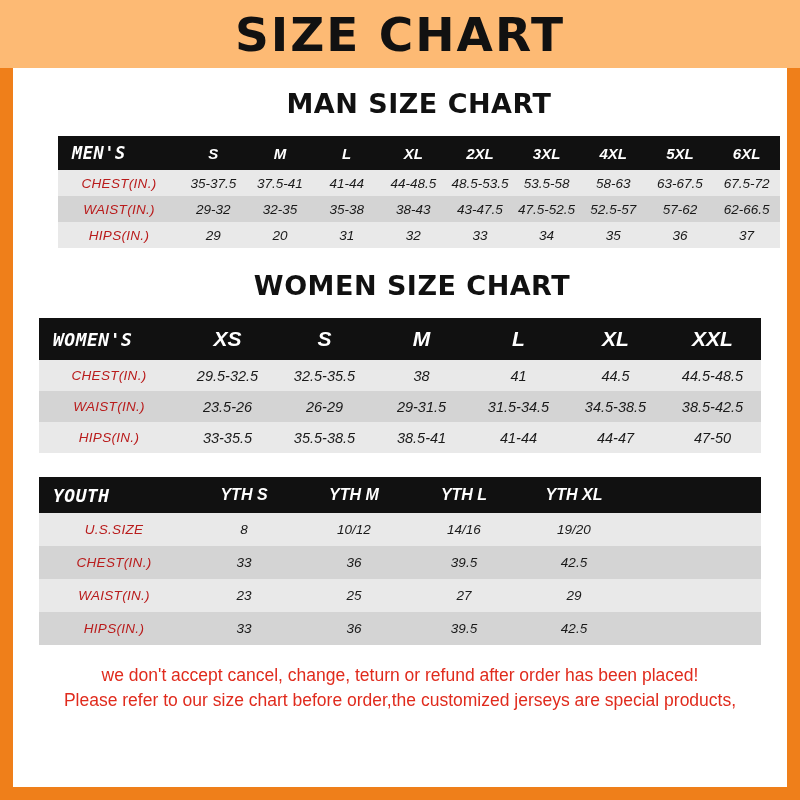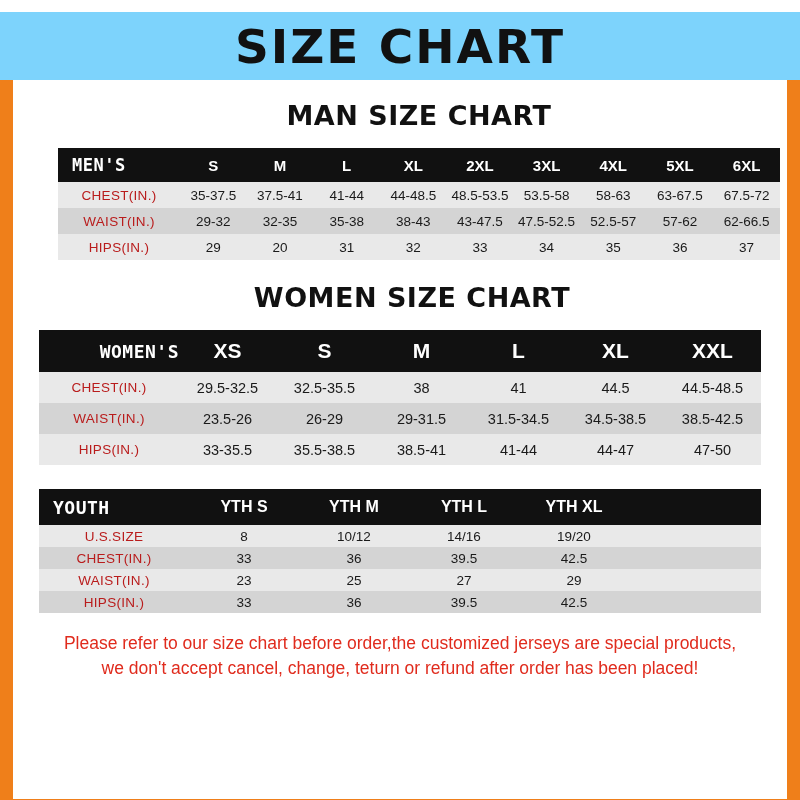--- a/index.html
+++ b/index.html
@@ -16,26 +16,26 @@
   .page {
     position: relative;
     width: 800px;
     height: 800px;
     box-sizing: border-box;
     border-left: 13px solid #ef7f1a;
     border-right: 13px solid #ef7f1a;
     background: #ffffff;
   }
   .banner {
-    background: #7dd3fc;
+    background: #fdba74;
     height: 68px;
     display: flex;
     align-items: center;
     justify-content: center;
-    margin: 12px -13px;
+    margin: 0 -13px;
   }
   .banner-title {
     font-family: "DejaVu Sans", sans-serif;
     font-weight: bold;
     font-size: 47px;
     letter-spacing: 2px;
     color: #111111;
     line-height: 1;
   }
   .section-title {
@@ -43,20 +43,21 @@
     font-family: "DejaVu Sans", sans-serif;
     font-weight: bold;
     font-size: 27px;
     color: #111111;
     letter-spacing: 0.5px;
   }
   .chart {
     margin: 17px auto;
     border-collapse: collapse;
     table-layout: fixed;
+    font-style: italic;
   }
   .chart td, .chart th {
     text-align: center;
     vertical-align: middle;
     font-size: 13.5px;
     color: #1a1a1a;
     font-family: "Liberation Sans", sans-serif;
     padding: 0;
     white-space: nowrap;
   }
@@ -89,26 +90,26 @@
   .men-wrap { margin-top: 20px; padding-left: 38px; }
   .men-title { margin-bottom: 11px; }
   .chart-men { width: 722px; }
   .chart-men col.c0 { width: 122px; }
   .chart-women { width: 722px; }
   .chart-women col.c0 { width: 140px; }
   .chart-youth { width: 722px; }
   .chart-youth col.c0 { width: 150px; }
   .chart-youth col.pad { width: 132px; }
   .chart-youth thead th { height: 36px; font-size: 16px; }
-  .chart-youth tbody tr td { height: 22px; }
+  .chart-youth tbody tr td { height: 33px; }
   .women-wrap { margin-top: 22px; }
   .women-title { margin-bottom: 12px; padding-left: 24px; }
   .chart-women thead th { height: 42px; font-size: 21px; text-align: center; }
   .chart-women tbody tr td { height: 31px; font-size: 14.5px; }
-  .chart-women thead th.rowhead { font-size: 18px; text-align: right; }
+  .chart-women thead th.rowhead { font-size: 18px; }
   .youth-wrap { margin-top: 24px; }
   .youth-title { margin-bottom: 12px; }
   .chart-youth thead th.rowhead { font-size: 18px; }
   .footer-note {
     margin-top: 18px;
     padding: 0 16px;
     text-align: center;
     color: #e02b1d;
     font-size: 17.5px;
     line-height: 1.45;
@@ -309,18 +310,18 @@
           <td>36</td>
           <td>39.5</td>
           <td>42.5</td>
           <td></td>
         </tr>
       </tbody>
     </table>
   </div>
 
   <div class="footer-note">
+    <div>we don't accept cancel, change, teturn or refund after order has been placed!</div>
     <div>Please refer to our size chart before order,the customized jerseys are special products,</div>
-    <div>we don't accept cancel, change, teturn or refund after order has been placed!</div>
   </div>
 
   <div class="bottom-bar"></div>
 </div>
 
 </body></html>

